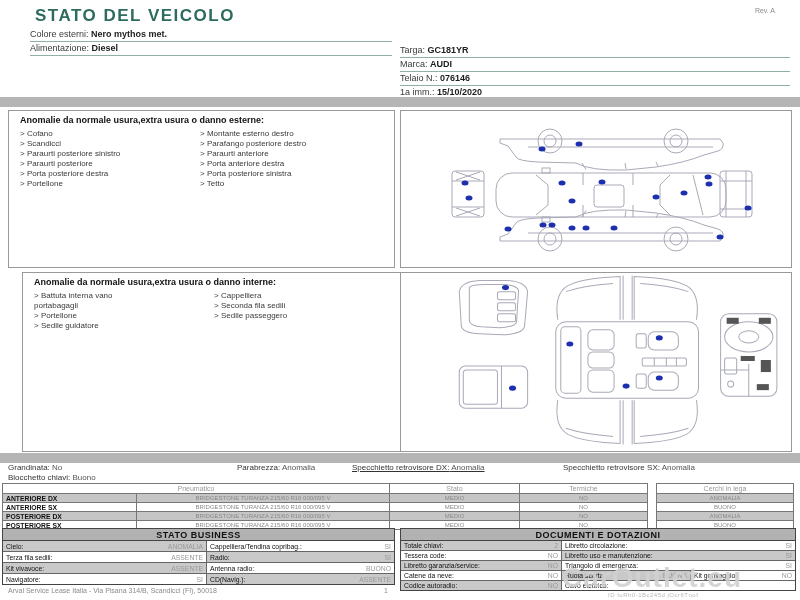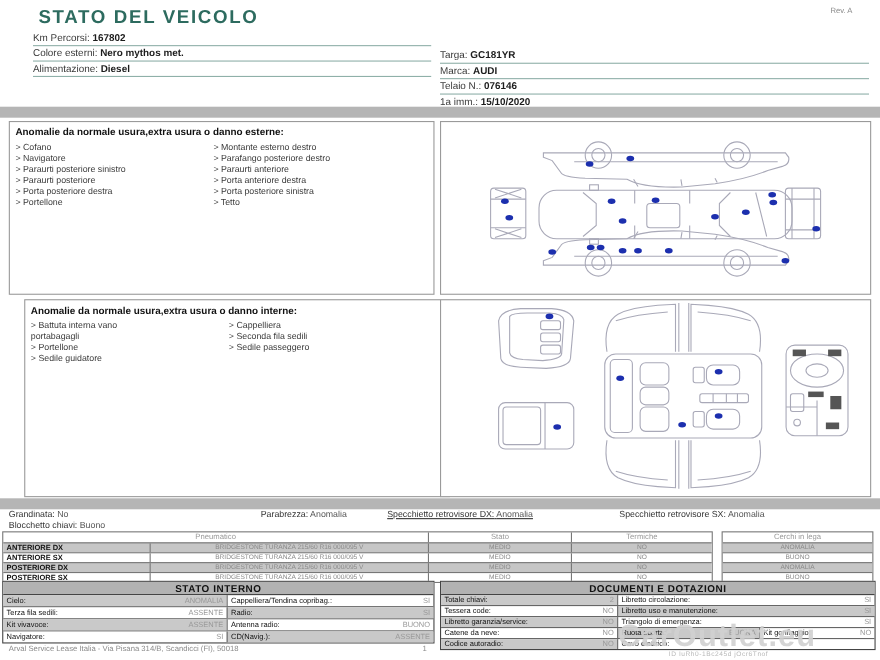--- a/index.html
+++ b/index.html
@@ -7,21 +7,21 @@
         font-family:"Liberation Sans", sans-serif;color:#222;}
   .abs{position:absolute;}
   
   .title{font-size:17px;font-weight:bold;color:#2d6b5f;letter-spacing:1.5px;}
   .rev{font-size:7px;color:#8a8a8a;}
   .frow{border-bottom:1px solid #8fb0a9;padding:1px 0 2px 0;font-size:9px;line-height:10px;}
   .flabel{color:#3a3a3a;}
   .fval{font-weight:bold;color:#1c1c1c;}
   .graybar{background:#b5b5b5;height:10px;left:0;width:800px;}
   
-  .box{border:1px solid #9a9a9a;background:#fff;box-sizing:border-box;}
+  .box{border:1px solid #9a9a9a;background:#fff;box-sizing:border-box;padding-left:6px;}
   .boxtitle{font-size:9px;font-weight:bold;color:#111;padding:4px 5px 2px 5px;}
   .cols{display:flex;padding:2px 5px;}
   ul.alist{list-style:none;margin:0;padding:0;font-size:8px;color:#3a3a3a;line-height:10px;}
   ul.alist li::before{content:"> ";}
   
   svg .ln{stroke:#a9a9b8;fill:none;stroke-width:1;}
   svg .dk{fill:#555;stroke:none;}
   svg .dot{fill:#1c2fae;stroke:none;}
   
   .sumitem{font-size:8px;color:#333;white-space:nowrap;}
@@ -57,40 +57,39 @@
 </style>
 </head>
 <body>
 
 <div id="page">
 
   <div class="abs title" style="left:35px;top:6px;">STATO DEL VEICOLO</div>
   <div class="abs rev" style="right:25px;top:7px;">Rev. A</div>
 
   <div class="abs" style="left:30px;top:28px;width:362px;">
-    <div class="frow"><span class="flabel">Km Percorsi:</span> <span class="fval">167802</span></div>
     <div class="frow"><span class="flabel">Colore esterni:</span> <span class="fval">Nero mythos met.</span></div>
     <div class="frow"><span class="flabel">Alimentazione:</span> <span class="fval">Diesel</span></div>
   </div>
 
   <div class="abs" style="left:400px;top:44px;width:390px;">
     <div class="frow"><span class="flabel">Targa:</span> <span class="fval">GC181YR</span></div>
     <div class="frow"><span class="flabel">Marca:</span> <span class="fval">AUDI</span></div>
     <div class="frow"><span class="flabel">Telaio N.:</span> <span class="fval">076146</span></div>
     <div class="frow"><span class="flabel">1a imm.:</span> <span class="fval">15/10/2020</span></div>
   </div>
 
   <div class="abs graybar" style="top:97px;"></div>
 
   <div class="abs box" style="left:8px;top:110px;width:387px;height:158px;">
     <div class="boxtitle">Anomalie da normale usura,extra usura o danno esterne:</div>
     <div class="cols">
       <ul class="alist" style="width:180px;">
         <li>Cofano</li>
-        <li>Navigatore</li>
+        <li>Scandicci</li>
         <li>Paraurti posteriore sinistro</li>
         <li>Paraurti posteriore</li>
         <li>Porta posteriore destra</li>
         <li>Portellone</li>
       </ul>
       <ul class="alist" style="width:180px;">
         <li>Montante esterno destro</li>
         <li>Parafango posteriore destro</li>
         <li>Paraurti anteriore</li>
         <li>Porta anteriore destra</li>
@@ -296,21 +295,21 @@
       </div>
     <div class="trow shr">
         <div class="tc gv" style="width:136px;">ANOMALIA</div>
       </div>
     <div class="trow">
         <div class="tc gv" style="width:136px;">BUONO</div>
       </div>
   </div>
 
   <div class="abs sect" style="left:2px;top:528px;width:393px;">
-    <div class="sechdr">STATO INTERNO</div>
+    <div class="sechdr">STATO BUSINESS</div>
     <div class="srow" style="height:10px;">
       <div class="scell shaded" style="width:203px;">
           <span class="slab">Cielo:</span>
           <span class="sval">ANOMALIA</span>
         </div>
       <div class="scell" style="width:188px;">
           <span class="slab">Cappelliera/Tendina copribag.:</span>
           <span class="sval">SI</span>
         </div>
     </div>

